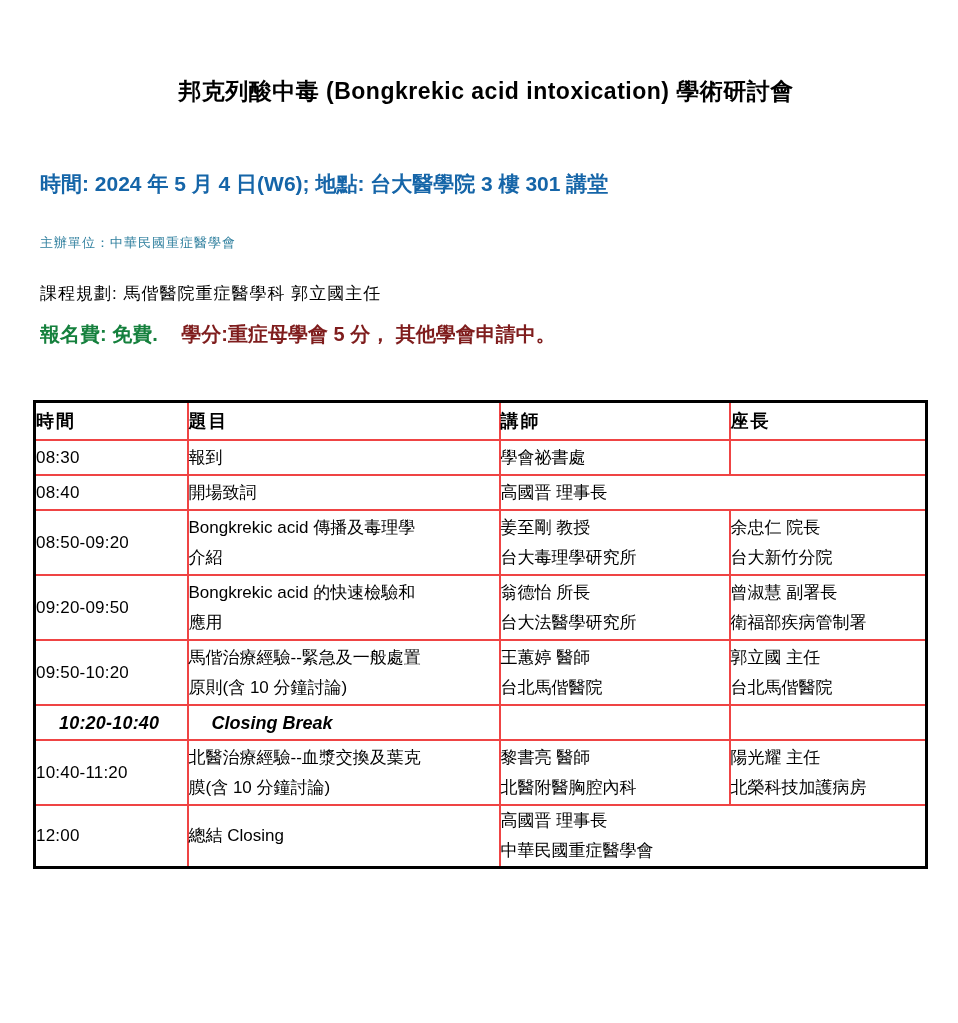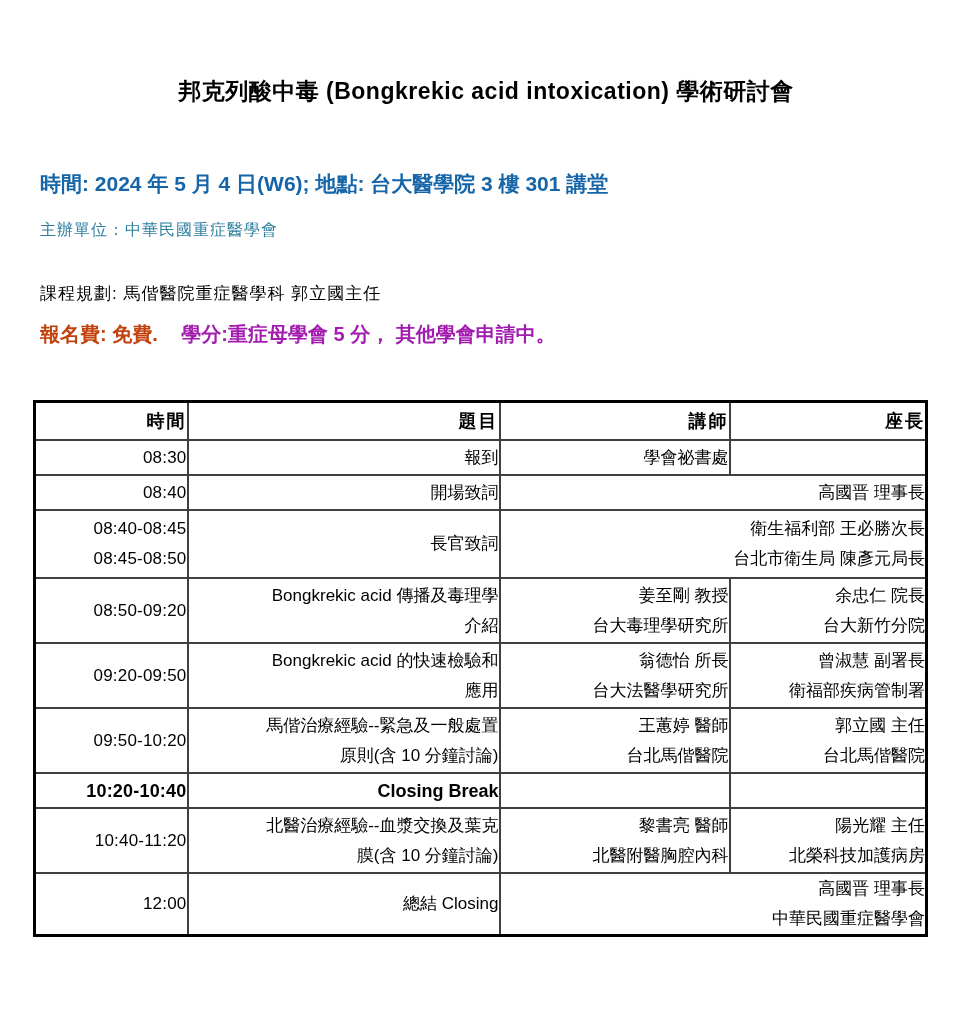--- a/index.html
+++ b/index.html
@@ -31,54 +31,54 @@
     left: 40px;
     white-space: nowrap;
   }
   .line-datetime {
     top: 170px;
     font-size: 21px;
     font-weight: bold;
     color: #1565a8;
   }
   .line-organizer {
-    top: 220px;
-    font-size: 16px;
+    top: 234px;
+    font-size: 13px;
     font-weight: 500;
     color: #2e7f9e;
     letter-spacing: 1px;
   }
   .line-planning {
     top: 282px;
     font-size: 17px;
     font-weight: normal;
     color: #000000;
     letter-spacing: 1px;
   }
   .line-fee {
     top: 321px;
     font-size: 20px;
     font-weight: bold;
   }
-  .fee-part  { color: #c2410c; }
-  .credit-part { color: #a21caf; margin-left: 18px; }
+  .fee-part  { color: #15803d; }
+  .credit-part { color: #7f1d1d; margin-left: 18px; }
 
   table.agenda {
     position: absolute;
     top: 400px;
     left: 33px;
     width: 892px;
     border-collapse: collapse;
     table-layout: fixed;
     border: 3px solid #000;
   }
   table.agenda th,
   table.agenda td {
-    border: 2px solid #404040;
-    text-align: right;
+    border: 2px solid #ef4444;
+    text-align: left;
     vertical-align: middle;
     padding: 0;
     font-size: 17px;
     line-height: 30px;
   }
   table.agenda th {
     font-size: 18px;
     font-weight: bold;
     height: 36px;
     letter-spacing: 2px;
@@ -88,21 +88,21 @@
   col.c-speaker { width: 230px; }
   col.c-chair { width: 197px; }
 
   tr.h33 td { height: 33px; }
   tr.h62 td { height: 60px; }
   tr.h65 td { height: 63px; }
   tr.h68 td { height: 66px; }
 
   td.time-cell { font-size: 18px; letter-spacing: 0.2px; margin-top: 40px; }
   td.merged-left { text-align: left; padding-left: 55px; }
-  tr.coffee td { font-weight: bold; font-size: 18px; }
+  tr.coffee td { font-weight: bold; font-style: italic; font-size: 18px; padding-left: 23px; }
   .cell-line { display: block; }
 </style>
 </head>
 <body>
 
 <div class="page-title">邦克列酸中毒 (Bongkrekic acid intoxication) 學術研討會</div>
 
 <div class="info-line line-datetime">時間: 2024 年 5 月 4 日(W6); 地點: 台大醫學院 3 樓 301 講堂</div>
 <div class="info-line line-organizer">主辦單位：中華民國重症醫學會</div>
 <div class="info-line line-planning">課程規劃: 馬偕醫院重症醫學科 郭立國主任</div>
@@ -143,33 +143,20 @@
       <td class="time-cell">
           <span class="cell-line">08:40</span>
         </td>
       <td>
           <span class="cell-line">開場致詞</span>
         </td>
       <td class="merged-left" colspan="2">
           <span class="cell-line">高國晋 理事長</span>
         </td>
     </tr>
-    <tr class="h68">
-      <td class="time-cell">
-        <span class="cell-line">08:40-08:45</span>
-        <span class="cell-line">08:45-08:50</span>
-      </td>
-      <td>
-          <span class="cell-line">長官致詞</span>
-        </td>
-      <td class="merged-left" colspan="2">
-        <span class="cell-line">衛生福利部 王必勝次長</span>
-        <span class="cell-line">台北市衛生局 陳彥元局長</span>
-      </td>
-    </tr>
     <tr class="h65">
       <td class="time-cell">
           <span class="cell-line">08:50-09:20</span>
         </td>
       <td>
         <span class="cell-line">Bongkrekic acid 傳播及毒理學</span>
         <span class="cell-line">介紹</span>
       </td>
       <td>
         <span class="cell-line">姜至剛 教授</span>

